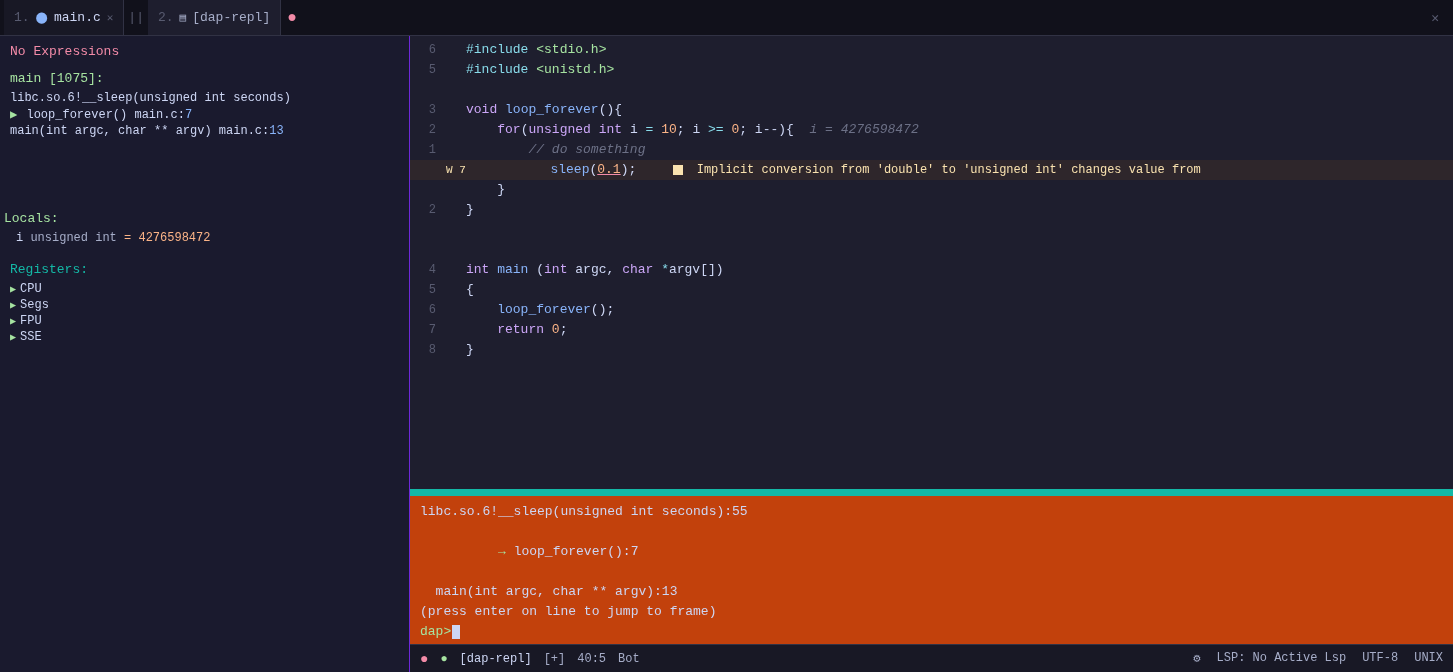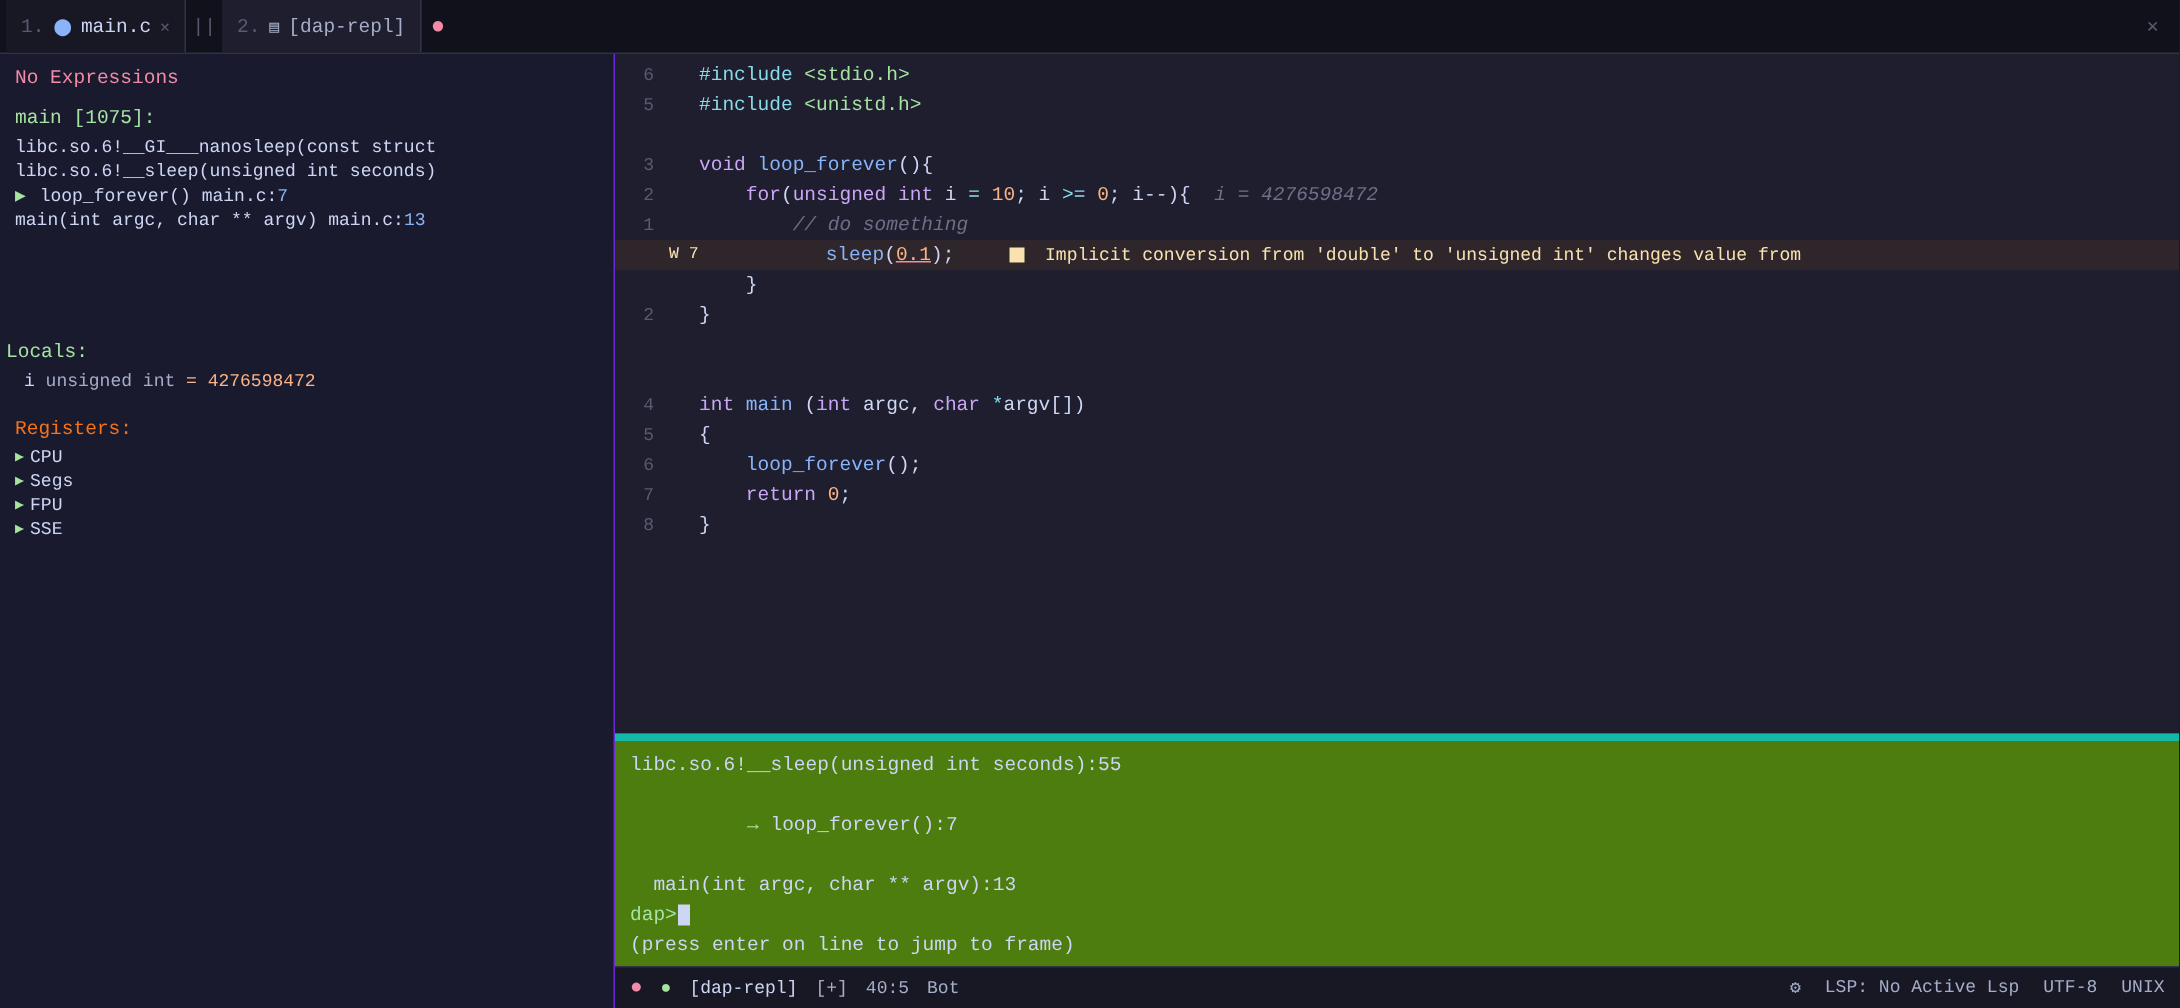--- a/index.html
+++ b/index.html
@@ -111,21 +111,21 @@
     .locals-item { color: #cdd6f4; font-size: 12px; padding: 1px 0; padding-left: 12px; }
     .locals-item .var-name { color: #cdd6f4; }
     .locals-item .var-type { color: #a6adc8; }
     .locals-item .var-value { color: #fab387; }
 
     
     .registers-section {
       padding: 8px 10px;
       flex-shrink: 0;
     }
-    .registers-header { color: #f97316; font-size: 13px; margin-bottom: 4px; }
+    .registers-header { color: #14b8a6; font-size: 13px; margin-bottom: 4px; }
     .register-item {
       display: flex;
       align-items: center;
       color: #cdd6f4;
       font-size: 12px;
       padding: 1px 0;
       cursor: pointer;
     }
     .register-item .tri { color: #a6e3a1; margin-right: 4px; font-size: 10px; }
 
@@ -189,22 +189,22 @@
     .pp { color: #89dceb; } 
     .inc { color: #a6e3a1; } 
     .op { color: #89dceb; } 
     .punct { color: #cdd6f4; }
     .warn-line { background: rgba(243, 139, 8, 0.08); }
     .warn-sq { display: inline-block; width: 10px; height: 10px; background: #f9e2af; margin: 0 6px; vertical-align: middle; }
     .warn-text { color: #f9e2af; font-size: 12px; }
 
     
     .terminal-area {
-      background: #4d7c0f;
-      border-top: 5px solid #14b8a6;
+      background: #c2410c;
+      border-top: 7px solid #14b8a6;
       height: 155px;
       flex-shrink: 0;
       overflow: hidden;
       display: flex;
       flex-direction: column;
     }
     .terminal-content {
       flex: 1;
       padding: 6px 10px;
       overflow: hidden;
@@ -273,23 +273,20 @@
 
   <div class="left-panel">
 
     <div class="section-expressions">
       <div class="no-expressions">No Expressions</div>
     </div>
 
     <div class="call-stack">
       <div class="call-stack-header">main [1075]:</div>
       <div class="call-stack-item">
-        <span>  libc.so.6!__GI___nanosleep(const struct</span>
-      </div>
-      <div class="call-stack-item">
         <span>  libc.so.6!__sleep(unsigned int seconds)</span>
       </div>
       <div class="call-stack-item active-frame">
         <span class="arrow">▶</span>
         <span>loop_forever() main.c:</span><span class="file-ref">7</span>
       </div>
       <div class="call-stack-item">
         <span>  main(int argc, char ** argv) main.c:</span><span class="file-ref">13</span>
       </div>
     </div>
@@ -431,25 +428,25 @@
       </div>
     </div>
 
     <div class="terminal-area">
       <div class="terminal-content">
         <div class="terminal-line">libc.so.6!__sleep(unsigned int seconds):55</div>
         <div class="terminal-line">
           <span class="arrow">→ </span>loop_forever():7
         </div>
         <div class="terminal-line">  main(int argc, char ** argv):13</div>
+        <div class="terminal-line">(press enter on line to jump to frame)</div>
         <div class="terminal-line terminal-prompt">
           <span>dap&gt;</span>
           <span class="terminal-cursor"></span>
         </div>
-        <div class="terminal-line">(press enter on line to jump to frame)</div>
       </div>
     </div>
 
     <div class="status-bar">
       <span class="status-dot">●</span>
       <span class="status-dot-green">●</span>
       <span class="status-item active">[dap-repl]</span>
       <span class="status-item">[+]</span>
       <span class="status-item">40:5</span>
       <span class="status-item">Bot</span>

